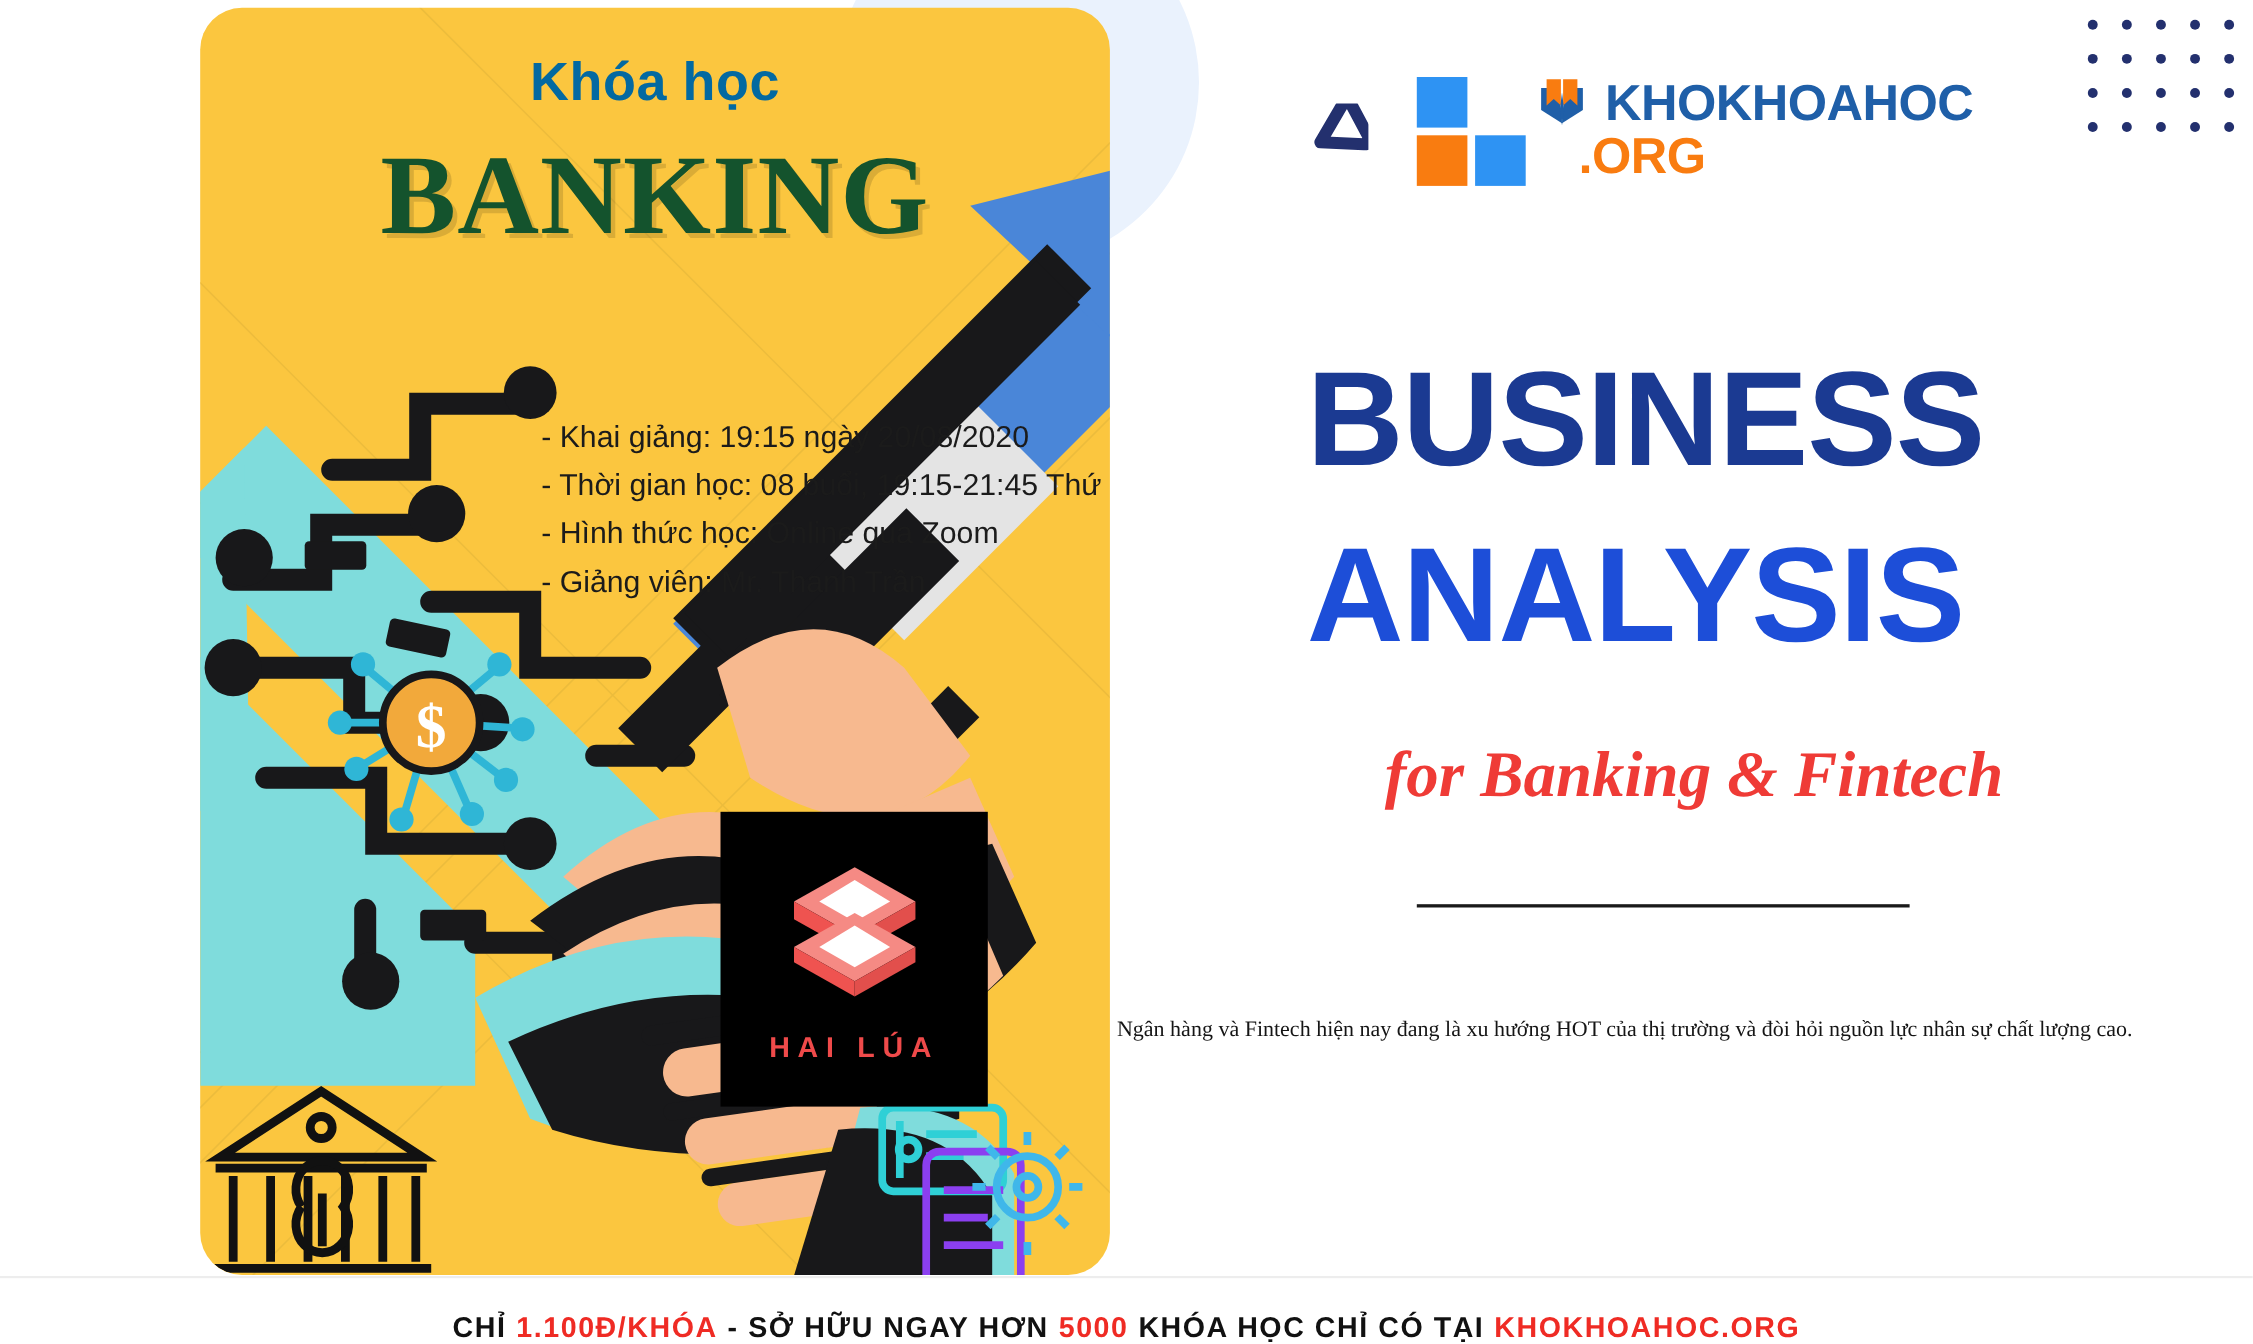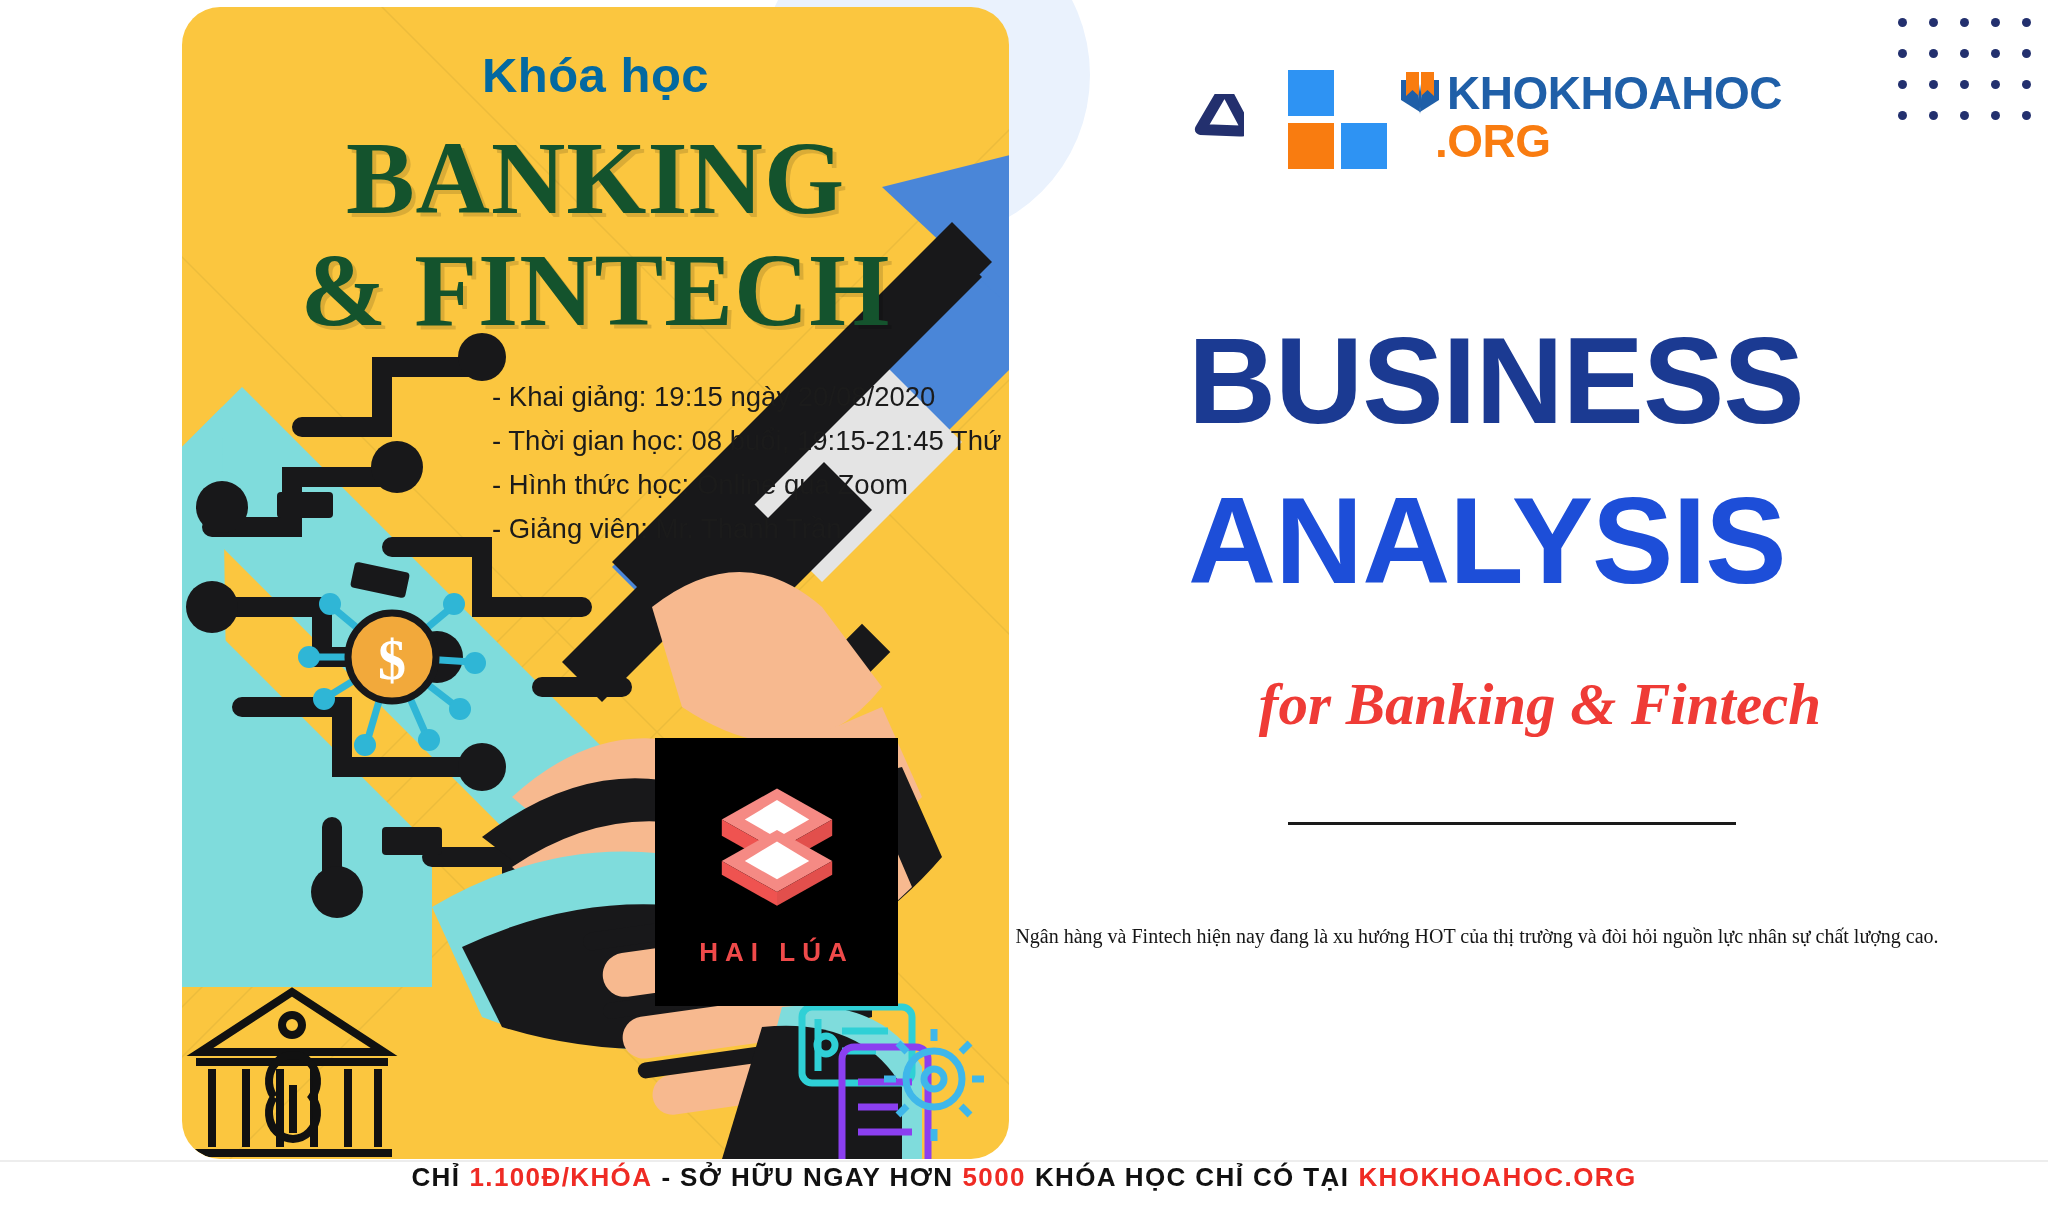--- a/index.html
+++ b/index.html
@@ -94,21 +94,21 @@
   .brand-logo { display:flex; align-items:flex-start; }
   .brand-squares {
     display:grid; grid-template-columns:46px 46px;
     grid-template-rows:46px 46px; gap:7px; margin-right:10px;
   }
   .sq-blue { background:#2e93f3; }
   .sq-org  { background:#f97c10; }
   .sq-none { background:transparent; }
   .brand-words { position:relative; }
   .brand-line1 {
-    display:flex; align-items:center; gap:4px;
+    display:flex; align-items:center; gap:16px;
     line-height:.9;
   }
   .bookmark { width:46px; height:48px; }
   .brand-name {
     color:#1f5fa8; font-size:46px; font-weight:bold;
     letter-spacing:-0.5px;
   }
   .brand-org {
     color:#f97c10; font-size:46px; font-weight:bold;
     letter-spacing:-0.5px; margin-left:38px; line-height:1;
@@ -140,21 +140,21 @@
     text-align:center; color:#151515;
     font-family:"Liberation Serif", serif;
     font-size:20px; line-height:43px;
   }
 
   
   .banner {
     position:absolute; left:0; bottom:0;
     width:2048px; height:62px; background:#fff;
     border-top:2px solid #ededed;
-    display:flex; align-items:flex-start; justify-content:center;
+    display:flex; align-items:flex-end; justify-content:center;
     gap:9px; white-space:nowrap;
   }
   .banner span {
     font-size:26px; font-weight:bold; letter-spacing:1.4px;
   }
   .bk { color:#111; }
   .rd { color:#ef2b24; }
 </style>
 </head>
 <body>
@@ -320,21 +320,20 @@
             <circle cx="752" cy="1072" r="10"></circle>
             <path d="M752 1034 v-12 M752 1122 v12 M714 1072 h-12 M790 1072 h12
                      M725 1045 l-9-9 M779 1099 l9 9 M725 1099 l-9 9 M779 1045 l9-9"></path>
           </g>
         </g>
       </svg>
     </div>
 
     <div class="poster-kh">Khóa học</div>
     <div class="poster-t1">BANKING</div>
-    <div class="poster-t2">&amp; FINTECH</div>
 
     <div class="bullets">
       <div>- Khai giảng: 19:15 ngày 20/08/2020</div>
       <div>- Thời gian học: 08 buổi, 19:15-21:45 Thứ 3 &amp; 5</div>
       <div>- Hình thức học: Online qua Zoom</div>
       <div>- Giảng viên: Mr. Thanh Trần</div>
     </div>
 
     <div class="hailua">
       <svg class="hailua-mark" viewBox="0 0 120 120">

